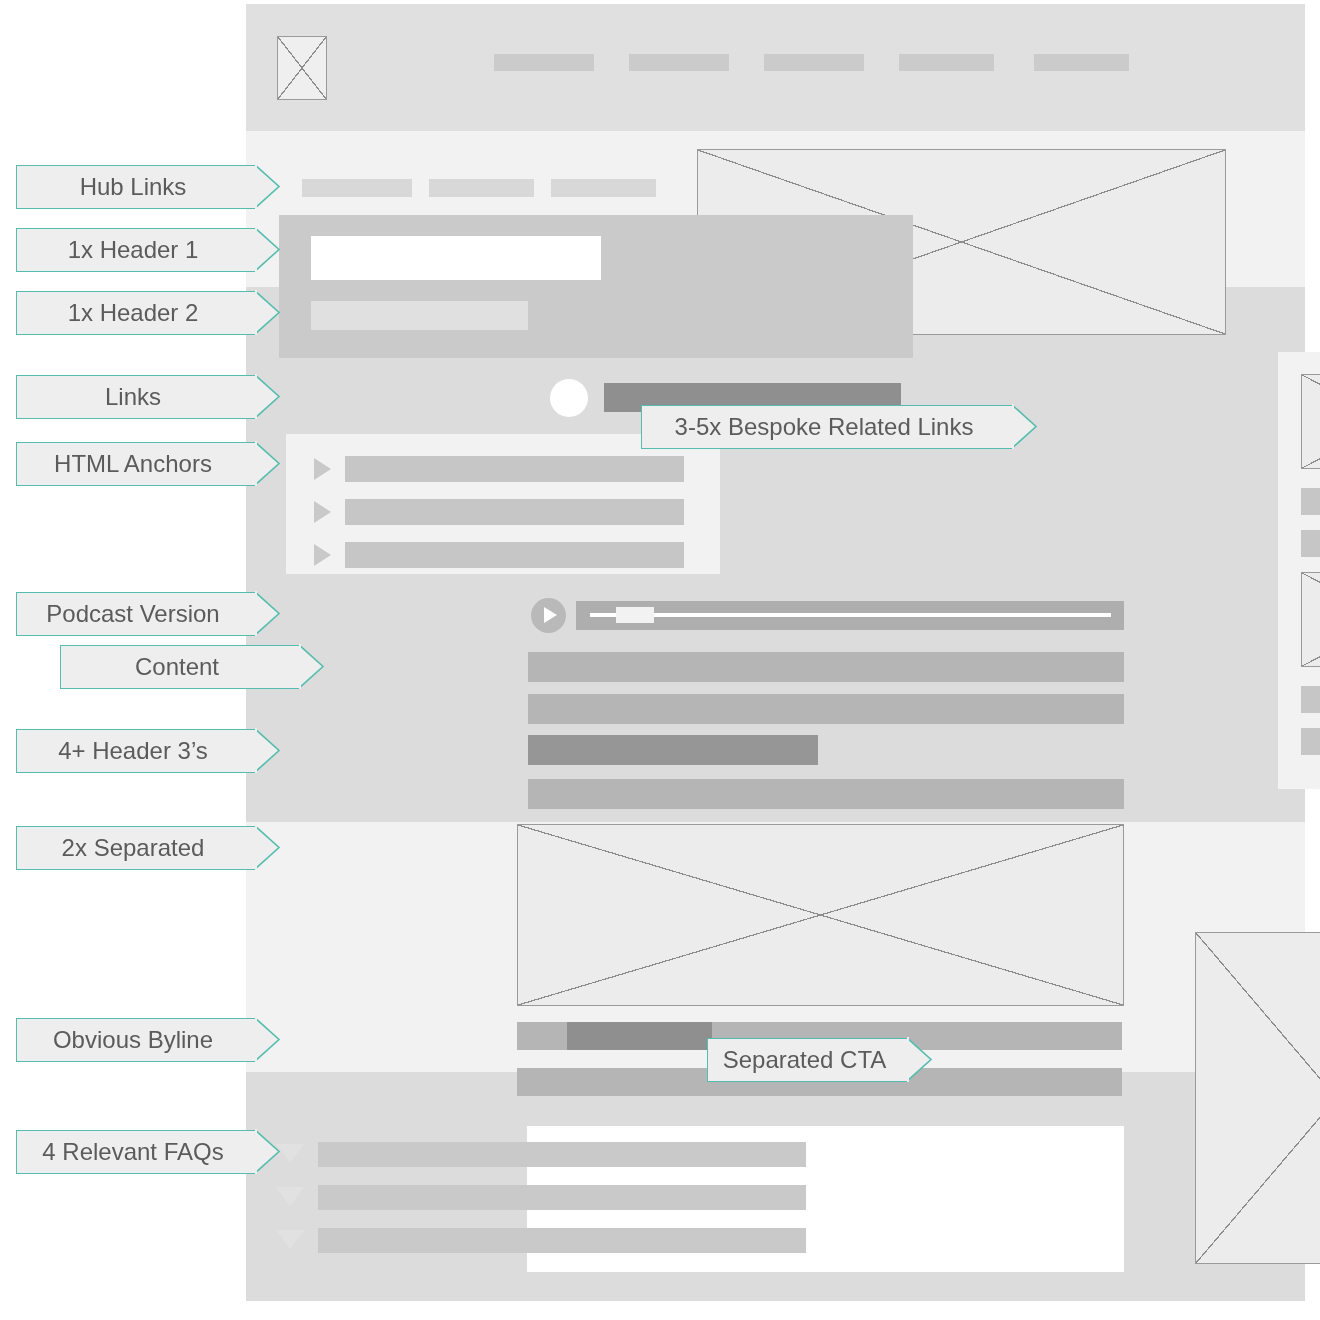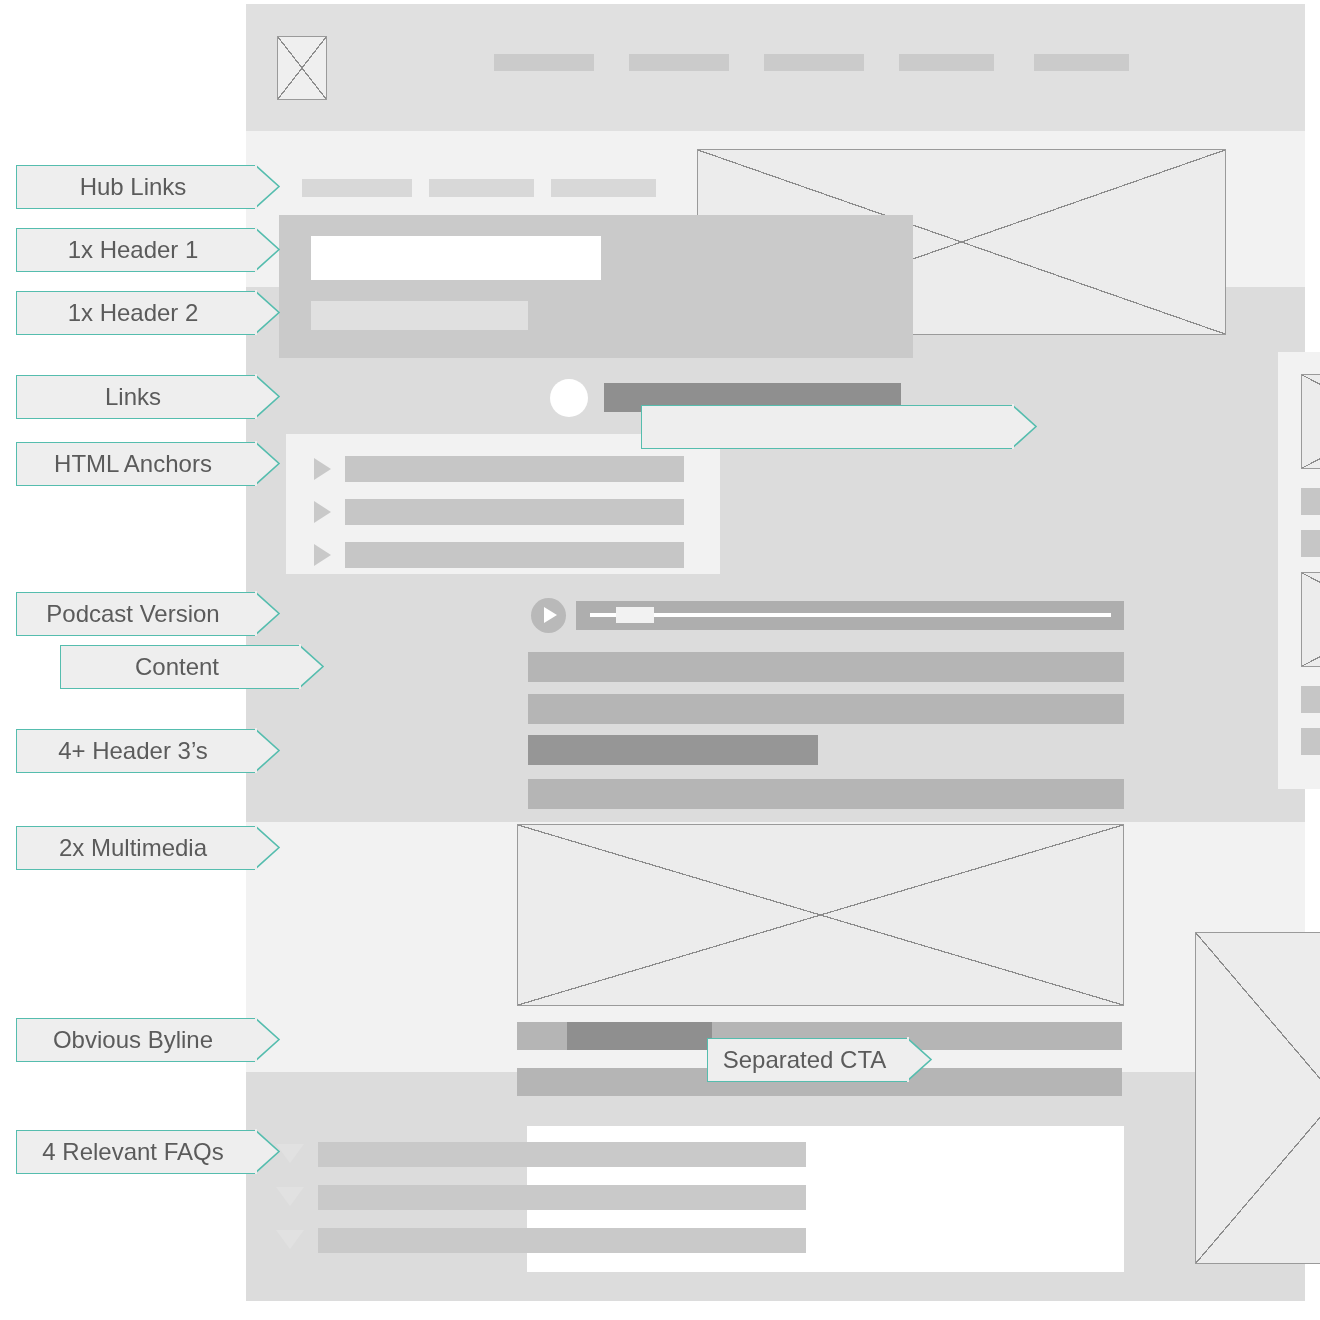--- a/index.html
+++ b/index.html
@@ -494,21 +494,21 @@
       <div class="callout" style="left: 16px; top: 725px; width: 240px;">
         <span class="callout-label">4+ Header 3’s</span>
         <span class="arrow">
           <svg width="26" height="45" viewBox="0 0 26 45">
             <path d="M0 0.8 L24 22.5 L0 44.2" fill="#eeeeee" stroke="#55bdae" stroke-width="1.6" stroke-linejoin="miter"></path>
             <rect x="0" y="0" width="2" height="45" fill="#eeeeee"></rect>
           </svg>
         </span>
       </div>
       <div class="callout" style="left: 16px; top: 822px; width: 240px;">
-        <span class="callout-label">2x Multimedia</span>
+        <span class="callout-label">2x Separated</span>
         <span class="arrow">
           <svg width="26" height="45" viewBox="0 0 26 45">
             <path d="M0 0.8 L24 22.5 L0 44.2" fill="#eeeeee" stroke="#55bdae" stroke-width="1.6" stroke-linejoin="miter"></path>
             <rect x="0" y="0" width="2" height="45" fill="#eeeeee"></rect>
           </svg>
         </span>
       </div>
       <div class="callout" style="left: 16px; top: 1014px; width: 240px;">
         <span class="callout-label">Obvious Byline</span>
         <span class="arrow">
@@ -521,20 +521,21 @@
       <div class="callout" style="left: 16px; top: 1126px; width: 240px;">
         <span class="callout-label">4 Relevant FAQs</span>
         <span class="arrow">
           <svg width="26" height="45" viewBox="0 0 26 45">
             <path d="M0 0.8 L24 22.5 L0 44.2" fill="#eeeeee" stroke="#55bdae" stroke-width="1.6" stroke-linejoin="miter"></path>
             <rect x="0" y="0" width="2" height="45" fill="#eeeeee"></rect>
           </svg>
         </span>
       </div>
       <div class="callout" style="left: 641px; top: 401px; width: 372px;">
+        <span class="callout-label">3-5x Bespoke Related Links</span>
         <span class="arrow">
           <svg width="26" height="45" viewBox="0 0 26 45">
             <path d="M0 0.8 L24 22.5 L0 44.2" fill="#eeeeee" stroke="#55bdae" stroke-width="1.6" stroke-linejoin="miter"></path>
             <rect x="0" y="0" width="2" height="45" fill="#eeeeee"></rect>
           </svg>
         </span>
       </div>
       <div class="callout" style="left: 707px; top: 1034px; width: 201px; text-align: center;">
         <span class="callout-label">Separated CTA</span>
         <span class="arrow">

